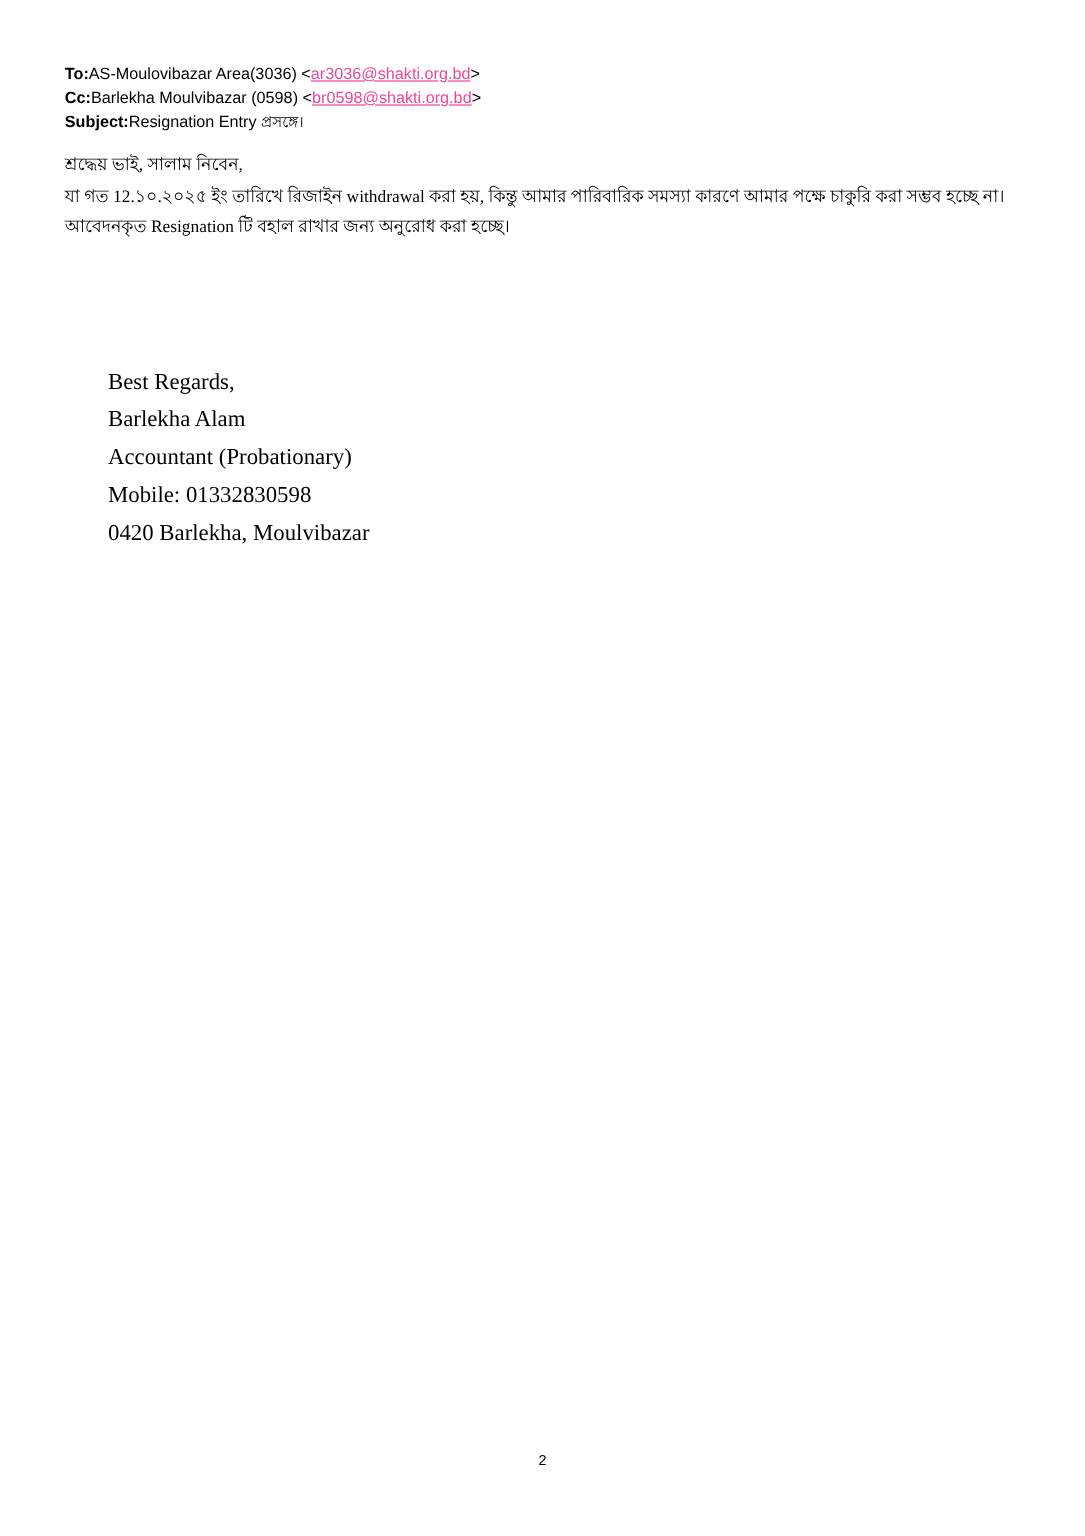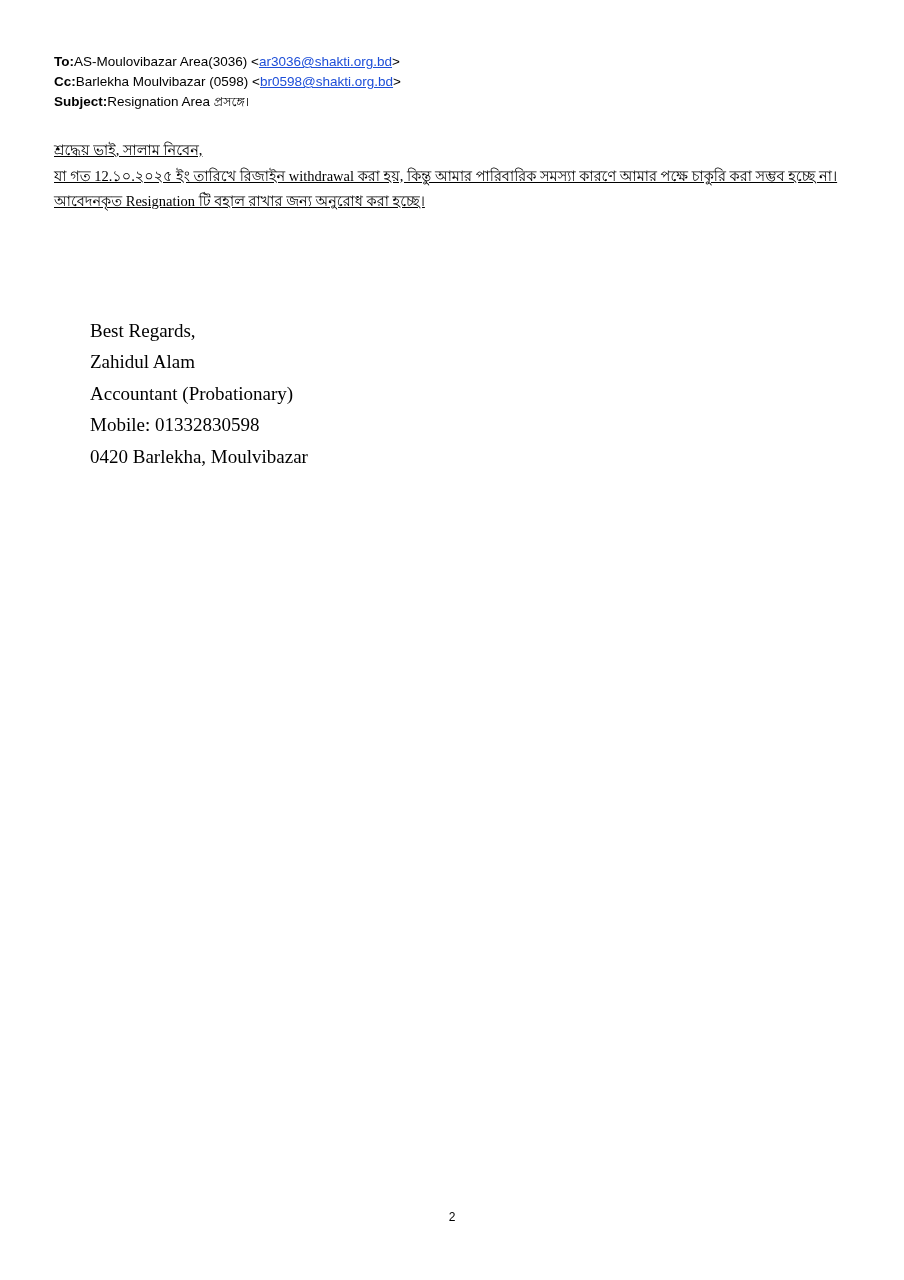--- a/index.html
+++ b/index.html
@@ -30,31 +30,30 @@
     font-family: "Liberation Sans", sans-serif;
     font-size: 13.5px;
     line-height: 20px;
     color: #000;
     white-space: nowrap;
   }
   .hdr-line b {
     font-weight: bold;
   }
   a.mail {
-    color: #1d4ed8;
+    color: #ec4899;
     text-decoration: underline;
     margin-top: 20px;
   }
   .subject-bn {
     font-family: Liberation Serif, serif;
     font-size: 12.5px;
   }
   .body-block {
-    margin-top: 26px;
-    text-decoration: underline;
+    margin-top: 14px;
   }
   .body-line {
     font-family: "Liberation Serif", "DejaVu Serif", serif;
     font-size: 14.5px;
     line-height: 25.5px;
     color: #000;
     white-space: nowrap;
   }
   .sig-block {
     margin-top: 100px;
@@ -86,32 +85,32 @@
 
     <div class="hdr-line">
       <b>To:</b><span>AS-Moulovibazar Area(3036) &lt;</span><a class="mail" href="#">ar3036@shakti.org.bd</a><span>&gt;</span>
     </div>
 
     <div class="hdr-line">
       <b>Cc:</b><span>Barlekha Moulvibazar (0598) &lt;</span><a class="mail" href="#">br0598@shakti.org.bd</a><span>&gt;</span>
     </div>
 
     <div class="hdr-line">
-      <b>Subject:</b><span>Resignation Area </span><span class="subject-bn">প্রসঙ্গে।</span>
+      <b>Subject:</b><span>Resignation Entry </span><span class="subject-bn">প্রসঙ্গে।</span>
     </div>
 
     <div class="body-block">
       <div class="body-line">শ্রদ্ধেয় ভাই, সালাম নিবেন,</div>
       <div class="body-line">যা গত 12.১০.২০২৫ ইং তারিখে রিজাইন withdrawal করা হয়, কিন্তু আমার পারিবারিক সমস্যা কারণে আমার পক্ষে চাকুরি করা সম্ভব হচ্ছে না।</div>
       <div class="body-line">আবেদনকৃত Resignation টি বহাল রাখার জন্য অনুরোধ করা হচ্ছে।</div>
     </div>
 
     <div class="sig-block">
       <div class="sig-line">Best Regards,</div>
-      <div class="sig-line">Zahidul Alam</div>
+      <div class="sig-line">Barlekha Alam</div>
       <div class="sig-line">Accountant (Probationary)</div>
       <div class="sig-line">Mobile: 01332830598</div>
       <div class="sig-line">0420 Barlekha, Moulvibazar</div>
     </div>
 
   </div>
 
   <div class="page-number">2</div>
 </div>
 

